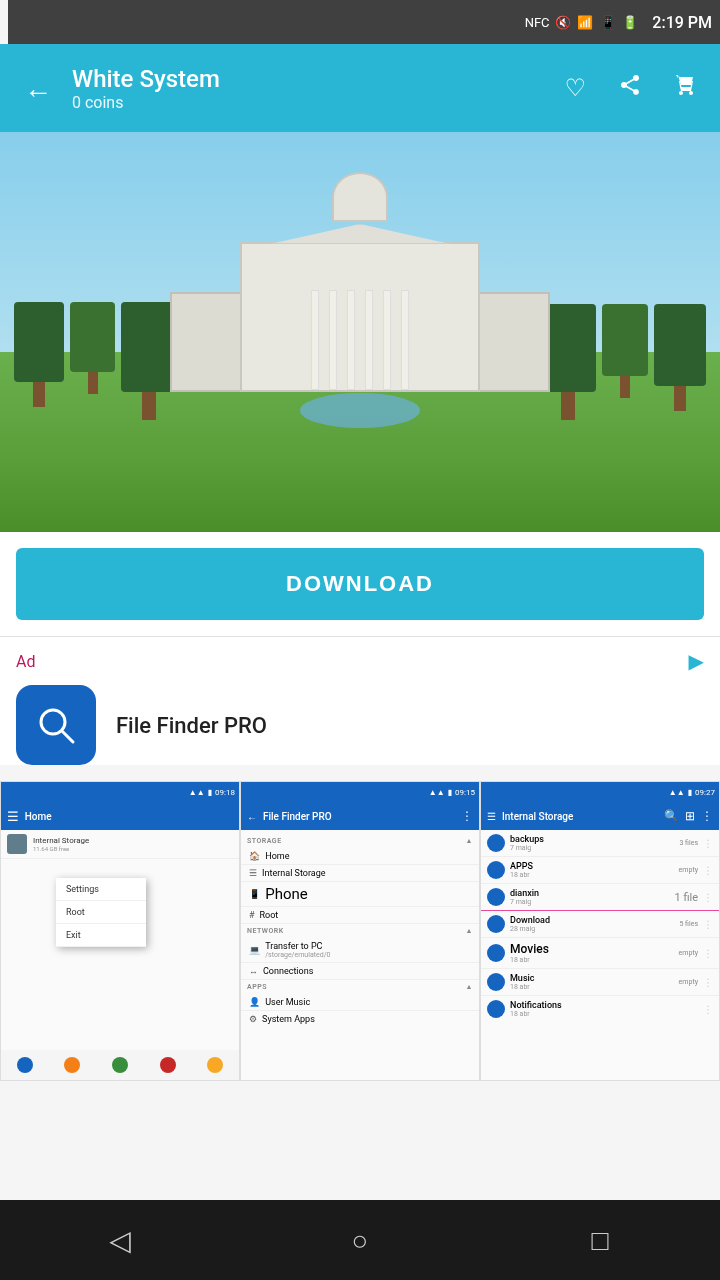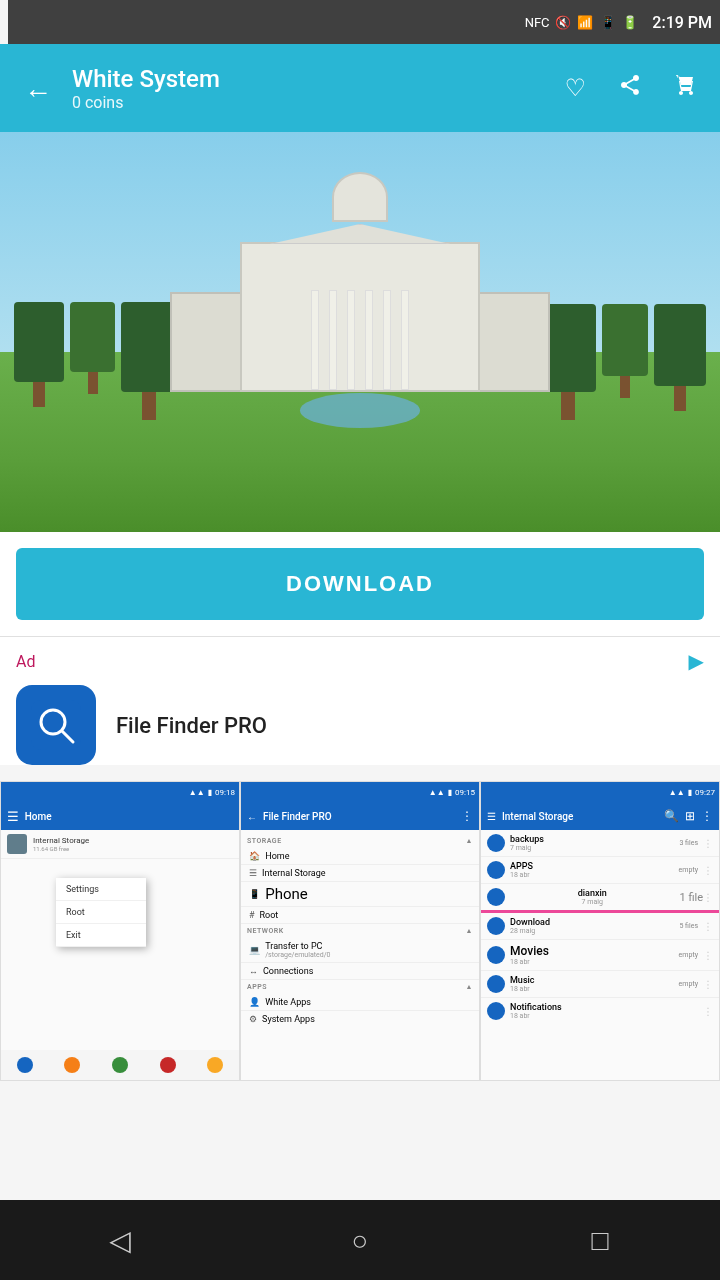--- a/index.html
+++ b/index.html
@@ -555,21 +555,21 @@
       <div style="display:flex;align-items:center;gap:5px;padding:3px 8px;border-bottom:1px solid #eee;">
         <span style="font-size:9px;color:#555;">↔</span>
         <span style="font-size:9px;">Connections</span>
       </div>
       <div style="padding:3px 6px;font-size:7px;color:#888;letter-spacing:0.5px;font-weight:600;display:flex;justify-content:space-between;">
           <span>APPS</span>
           <span>▲</span>
         </div>
       <div style="display:flex;align-items:center;gap:5px;padding:3px 8px;border-bottom:1px solid #eee;">
         <span style="font-size:9px;color:#555;">👤</span>
-        <span style="font-size:9px;">White Apps</span>
+        <span style="font-size:9px;">User Music</span>
       </div>
       <div style="display:flex;align-items:center;gap:5px;padding:3px 8px;">
         <span style="font-size:9px;color:#555;">⚙</span>
         <span style="font-size:9px;">System Apps</span>
       </div>
     </div>
   </div>
 
   <div class="screenshot-frame">
     <div class="ss-statusbar">
@@ -596,21 +596,21 @@
       </div>
       <div style="display:flex;align-items:center;gap:5px;padding:4px 6px;border-bottom:1px solid #eee;">
         <div style="width:18px;height:18px;background:#1565c0;border-radius:9px;flex-shrink:0;"></div>
         <div style="flex:1;">
             <div style="font-size:9px;font-weight:500;">APPS</div>
             <div style="font-size:7px;color:#999;">18 abr</div>
           </div>
         <div style="font-size:7px;color:#888;">empty</div>
         <span style="font-size:10px;color:#ccc;">⋮</span>
       </div>
-      <div style="display:flex;align-items:center;padding:4px 6px;border-bottom:3px solid #ec4899;text-align:center;">
+      <div style="display:flex;align-items:center;gap:5px;padding:4px 6px;border-bottom:1px solid #ec4899;">
         <div style="width:18px;height:18px;background:#1565c0;border-radius:9px;flex-shrink:0;"></div>
         <div style="flex:1;">
             <div style="font-size:9px;font-weight:500;">dianxin</div>
             <div style="font-size:7px;color:#999;">7 maig</div>
           </div>
         <div style="font-size:11px;color:#888;">1 file</div>
         <span style="font-size:10px;color:#ccc;">⋮</span>
       </div>
       <div style="display:flex;align-items:center;gap:5px;padding:4px 6px;border-bottom:1px solid #eee;">
         <div style="width:18px;height:18px;background:#1565c0;border-radius:9px;flex-shrink:0;"></div>

